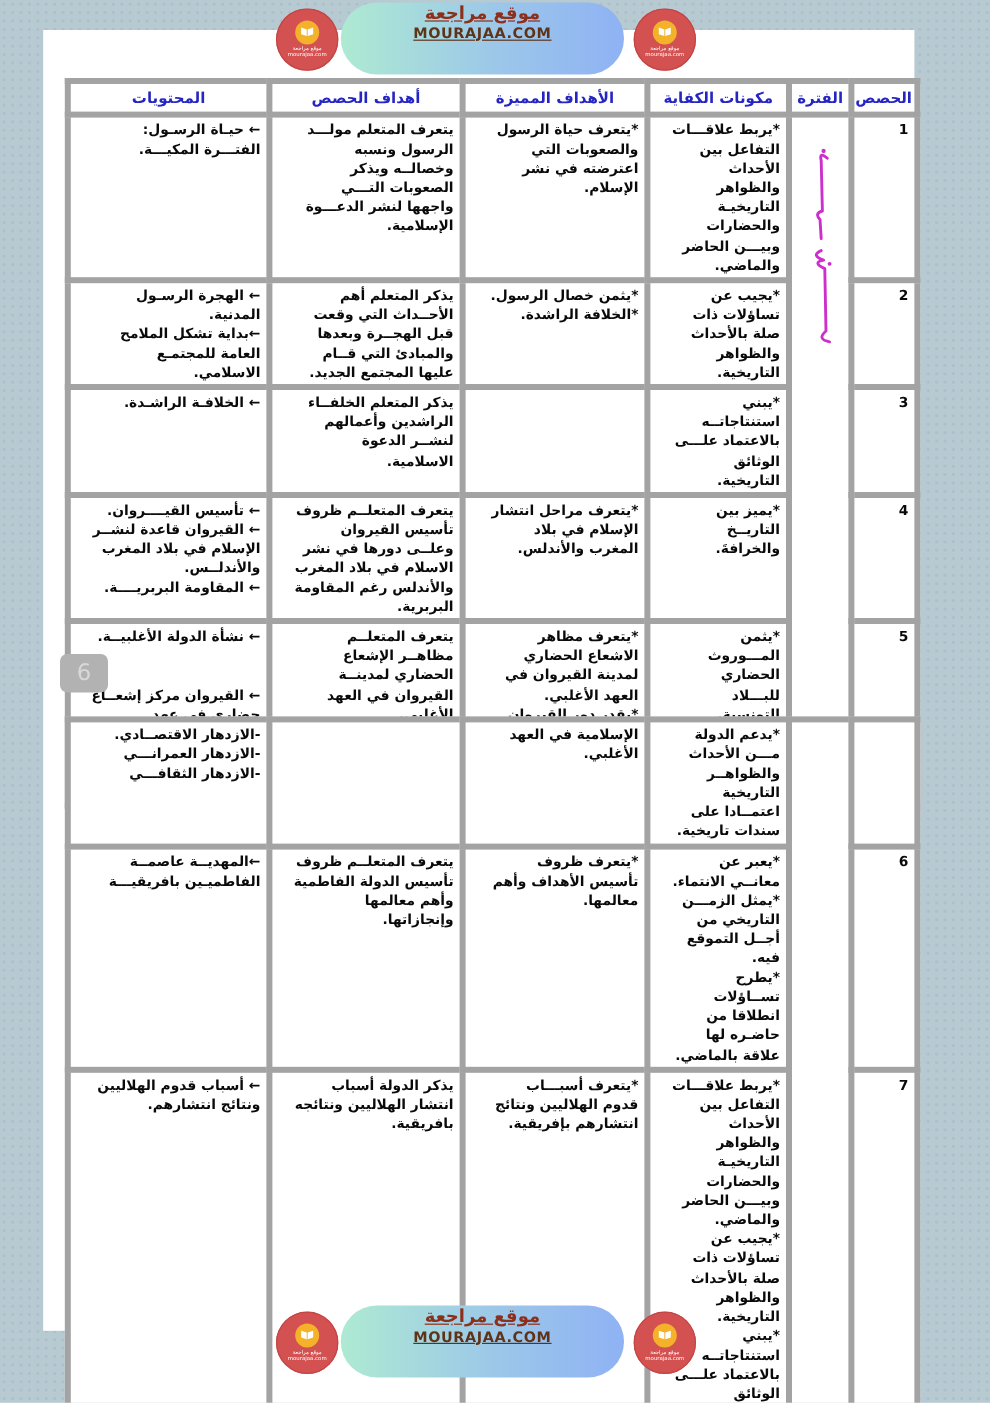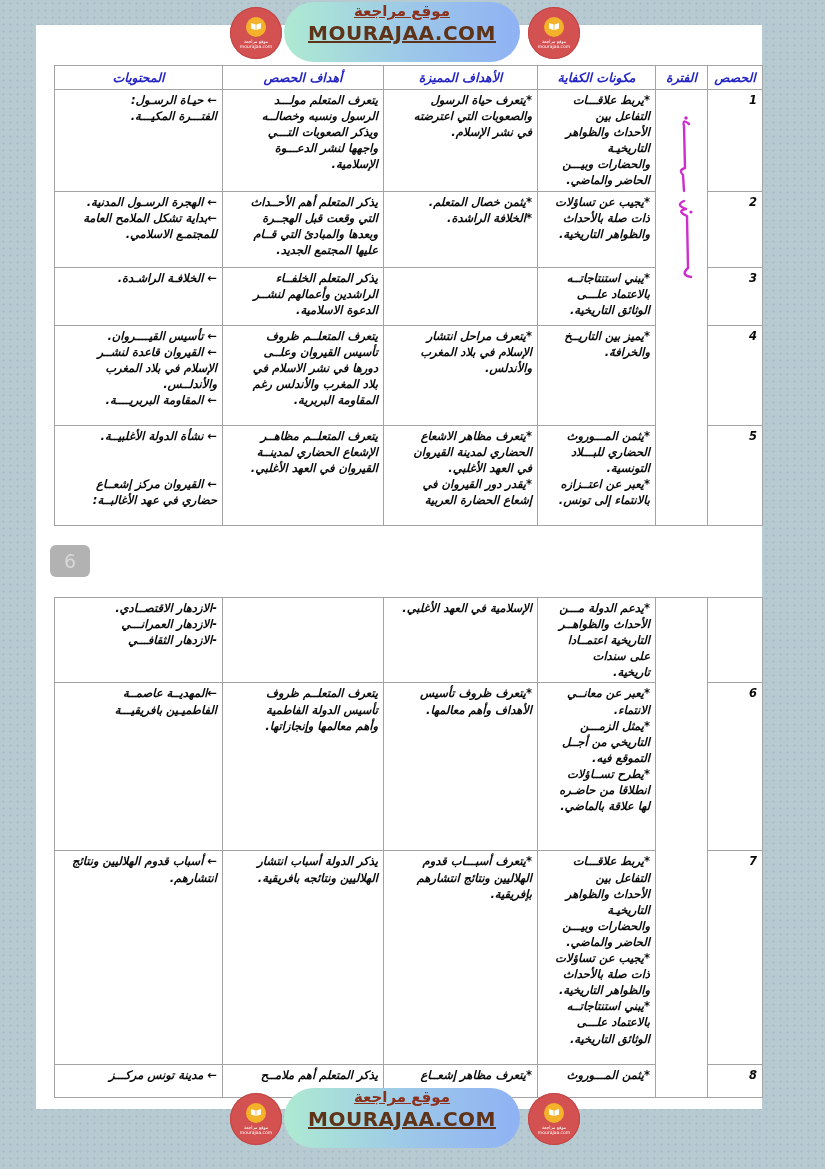--- a/index.html
+++ b/index.html
@@ -20,21 +20,21 @@
     position:absolute;left:56px;top:2px;width:236px;height:60px;
     border-radius:32px;
     background:linear-gradient(90deg,#aeead2 0%,#9cc7e9 55%,#8fb2f4 100%);
     display:flex;flex-direction:column;align-items:center;justify-content:flex-start;
   }
   .banner-title{
     color:#8c2f1b;font-size:15px;font-weight:bold;text-decoration:underline;
     line-height:1.25;cursor:pointer;
   }
   .banner-site{
-    color:#5f3318;font-size:20px;font-weight:bold;text-decoration:underline;
+    color:#5f3318;font-size:12px;font-weight:bold;text-decoration:underline;
     letter-spacing:.5px;line-height:1.2;cursor:pointer;
   }
   .logo{
     position:absolute;top:7px;width:52px;height:52px;border-radius:50%;
     background:#d35151;box-shadow:0 0 0 1px #c34545 inset;
     display:flex;flex-direction:column;align-items:center;justify-content:center;
   }
   .logo-left{left:2px;}
   .logo-right{right:8px;}
   .logo-book{
@@ -50,21 +50,21 @@
     display:flex;align-items:center;justify-content:center;
     font-size:19px;
   }
 
   
   table.sched{
     position:absolute;left:54px;border-collapse:collapse;table-layout:fixed;
     width:708px;background:#fff;
   }
   #t1{top:65px;} #t2{top:597px;}
-  table.sched th, table.sched td{border:1px solid #a3a3a3;font-style:italic;}
+  table.sched th, table.sched td{border:5px solid #a3a3a3;}
   table.sched th{
     height:21px;color:#2525c4;font-size:12.5px;font-weight:bold;
     text-align:center;padding:1px 2px;
   }
   table.sched td{
     vertical-align:top;padding:2px 5px 2px 17px;
     font-weight:bold;font-size:11.5px;line-height:1.4;color:#0a0a0a;
     text-align:right;white-space:pre-line;overflow:hidden;
   }
   td.num{
@@ -134,21 +134,21 @@
       </td>
       <td>*يربط علاقـــات التفاعل بين الأحداث والظواهر التاريخيـة والحضارات وبيـــن الحاضر والماضي.</td>
       <td>*يتعرف حياة الرسول والصعوبات التي اعترضته في نشر الإسلام.</td>
       <td>يتعرف المتعلم مولـــد الرسول ونسبه وخصالــه ويذكر الصعوبات التـــي واجهها لنشر الدعـــوة الإسلامية.</td>
       <td>← حيـاة الرسـول:
 الفتـــرة المكيـــة.</td>
     </tr>
     <tr style="height:76px">
       <td class="num">2</td>
       <td>*يجيب عن تساؤلات ذات صلة بالأحداث والظواهر التاريخية.</td>
-      <td>*يثمن خصال المتعلم.
+      <td>*يثمن خصال الرسول.
 *الخلافة الراشدة.</td>
       <td>يذكر المتعلم أهم الأحــداث التي وقعت قبل الهجــرة وبعدها والمبادئ التي قــام عليها المجتمع الجديد.</td>
       <td>← الهجرة الرسـول المدنية.
 ←بداية تشكل الملامح العامة للمجتمـع الاسلامي.</td>
     </tr>
     <tr style="height:58px">
       <td class="num">3</td>
       <td>*يبني استنتاجاتــه بالاعتماد علـــى الوثائق التاريخية.</td>
       <td></td>
       <td>يذكر المتعلم الخلفــاء الراشدين وأعمالهم لنشــر الدعوة الاسلامية.</td>

